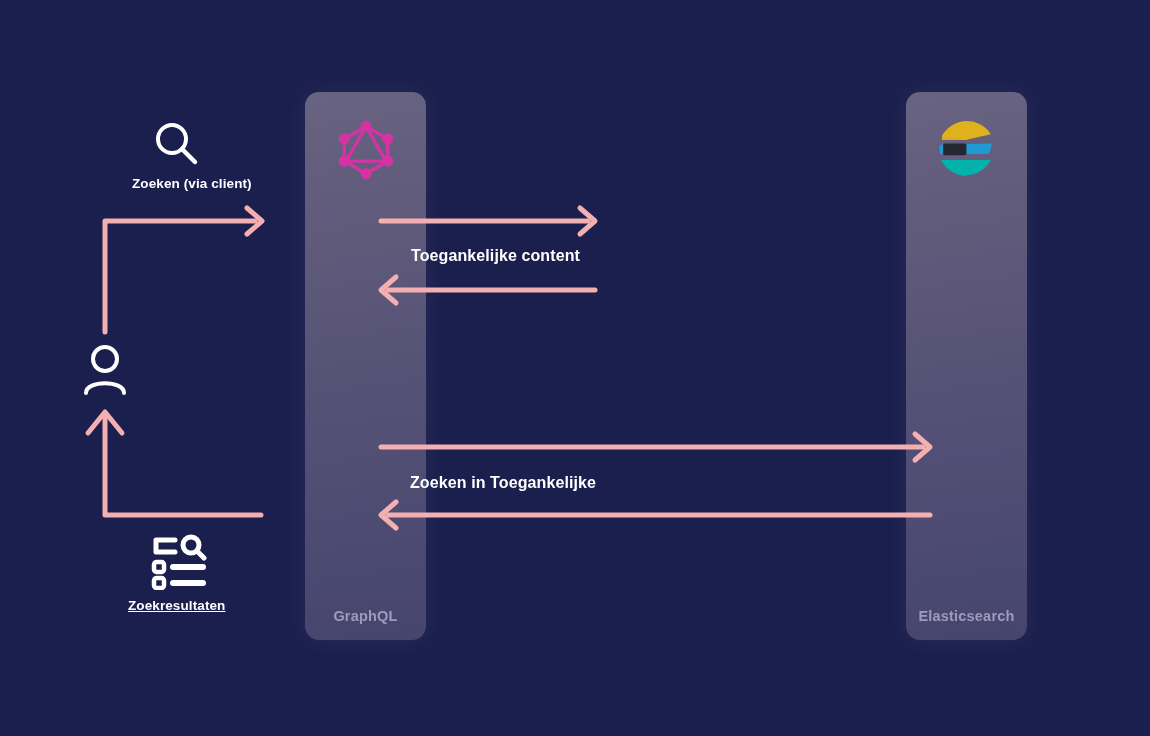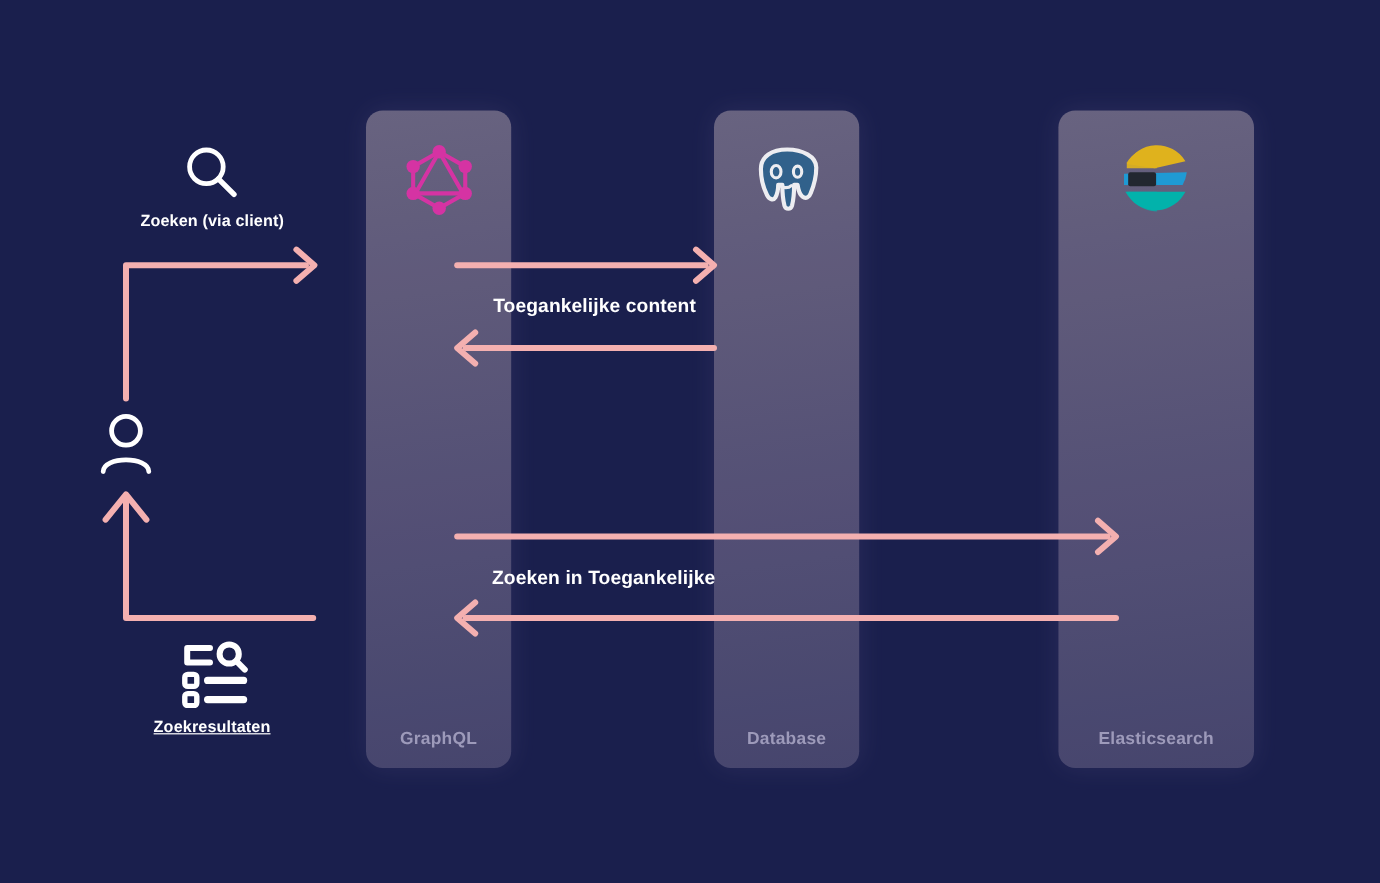--- a/index.html
+++ b/index.html
@@ -34,21 +34,21 @@
   .col-logo{
     position:absolute;
     left:0;right:0;
     top:20px;
     display:flex;align-items:center;justify-content:center;
     height:76px;
   }
 
   #col-graphql{left:261px;margin-left:44px;}
   #col-database{left:595px;}
-  #col-elastic{left:882px;padding-left:42px;}
+  #col-elastic{left:906px;}
 
   svg.arrows{position:absolute;left:0;top:0;width:1150px;height:736px;overflow:visible;}
 
   .flabel{
     position:absolute;
     color:#ffffff;
     font-size:16px;
     font-weight:700;
     letter-spacing:.1px;
     white-space:nowrap;
@@ -89,37 +89,20 @@
           <circle cx="85" cy="32" r="9"></circle>
           <circle cx="15" cy="68" r="9"></circle>
           <circle cx="85" cy="68" r="9"></circle>
           <circle cx="50" cy="88" r="9"></circle>
         </g>
       </svg>
     </div>
     <div class="col-label">GraphQL</div>
   </div>
 
-  <div class="col" id="col-database">
-    <div class="col-logo">
-      <svg width="58" height="60" viewBox="0 0 100 104" aria-hidden="true">
-        <g fill="#336791" stroke="#ffffff" stroke-width="6" stroke-linejoin="round" stroke-linecap="round">
-          <path d="M50 8 C28 8 12 18 12 36 c0 14 4 28 9 38 c3 6 9 8 12 3 c3 -5 4 -12 4 -18
-                   l6 0 c0 10 1 22 3 30 c2 6 9 6 11 0 c2 -8 3 -20 3 -30 l5 0
-                   c1 7 3 14 7 17 c5 4 10 1 12 -5 c5 -12 8 -24 8 -37 C92 18 72 8 50 8 Z"></path>
-        </g>
-        <g fill="none" stroke="#ffffff" stroke-width="4.5" stroke-linecap="round">
-          <ellipse cx="34" cy="40" rx="7" ry="9"></ellipse>
-          <ellipse cx="65" cy="40" rx="6" ry="8"></ellipse>
-          <path d="M40 60 c4 4 12 4 16 0"></path>
-        </g>
-      </svg>
-    </div>
-    <div class="col-label">Database</div>
-  </div>
 
   <div class="col" id="col-elastic">
     <div class="col-logo">
       <svg width="64" height="62" viewBox="0 0 110 106" aria-hidden="true">
         <path d="M12 30 A48 48 0 0 1 96 26 L52 36 Z" fill="#f0bf1a"></path>
         <path d="M8 44 L98 42 A48 48 0 0 1 92 60 L8 60 Z" fill="#20a5e0"></path>
         <path d="M10 70 L96 70 A48 48 0 0 1 14 76 Z" fill="#00bfb3"></path>
         <path d="M12 28 A48 48 0 0 1 55 6 L55 36 L12 36 Z" fill="#f0bf1a" opacity="0.92"></path>
         <path d="M12 70 A48 48 0 0 0 55 98 L55 70 Z" fill="#00bfb3" opacity="0.75"></path>
         <rect x="14" y="42" width="40" height="20" rx="3" fill="#23282e"></rect>
@@ -166,21 +149,21 @@
   <div class="flabel" style="left:411px; top:247px;">Toegankelijke content</div>
 
   <div class="flabel" style="left:410px; top:474px;">Zoeken in Toegankelijke</div>
 
   <div class="node-icon" style="left:151px; top:118px;">
     <svg width="50" height="50" viewBox="0 0 50 50" aria-hidden="true">
       <circle cx="21" cy="21" r="14" fill="none" stroke="#ffffff" stroke-width="4"></circle>
       <line x1="31" y1="31" x2="44" y2="44" stroke="#ffffff" stroke-width="4.5" stroke-linecap="round"></line>
     </svg>
   </div>
-  <div class="node-caption" style="left:117px; top:176px;text-align:center;">Zoeken (via client)</div>
+  <div class="node-caption" style="left:132px; top:176px;text-align:center;">Zoeken (via client)</div>
 
   <div class="node-icon" style="left:80px; top:344px;">
     <svg width="50" height="52" viewBox="0 0 50 52" aria-hidden="true">
       <circle cx="25" cy="15" r="12" fill="none" stroke="#ffffff" stroke-width="4"></circle>
       <path d="M6 49 C6 36 44 36 44 49" fill="none" stroke="#ffffff" stroke-width="4" stroke-linecap="round"></path>
     </svg>
   </div>
 
   <div class="node-icon" style="left:151px; top:534px;">
     <svg width="56" height="56" viewBox="0 0 56 56" aria-hidden="true">

